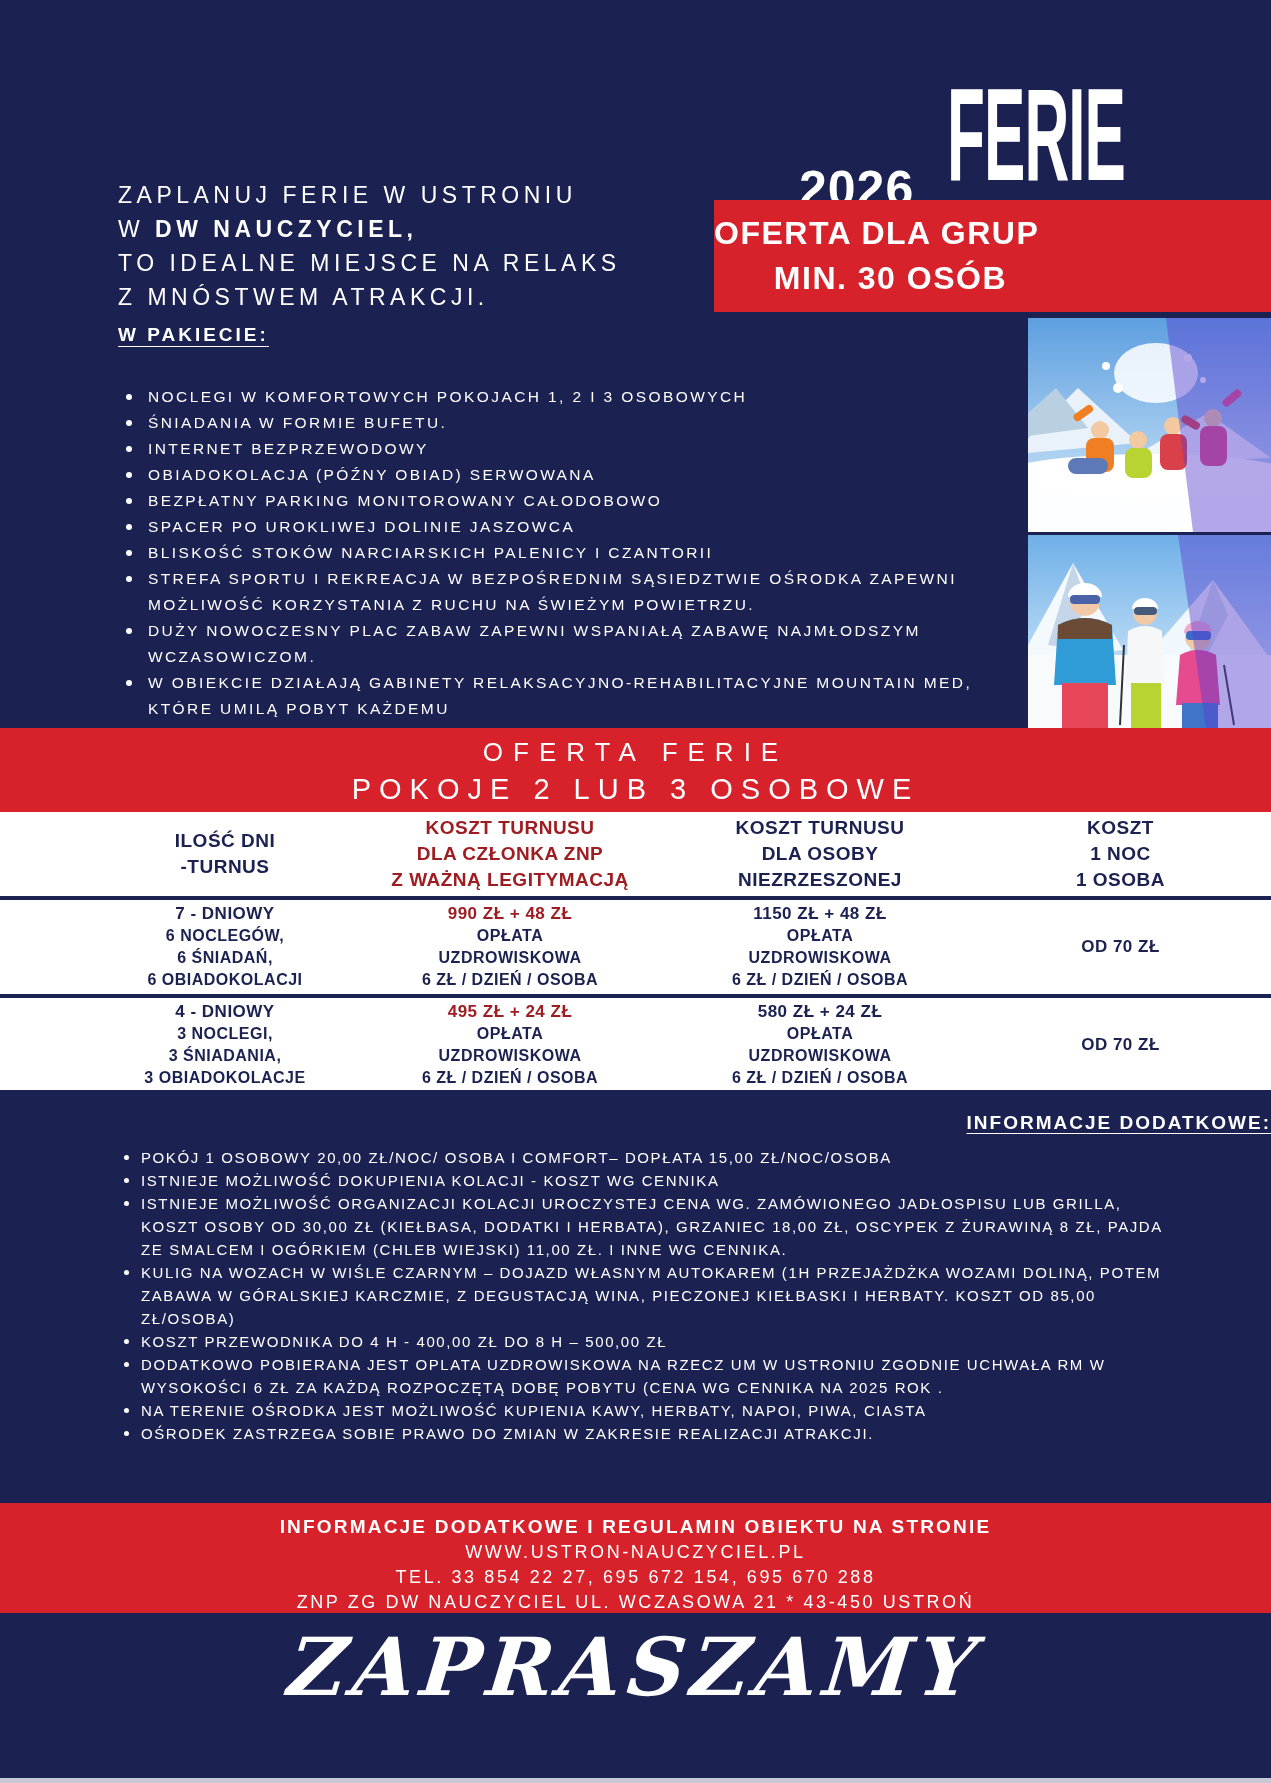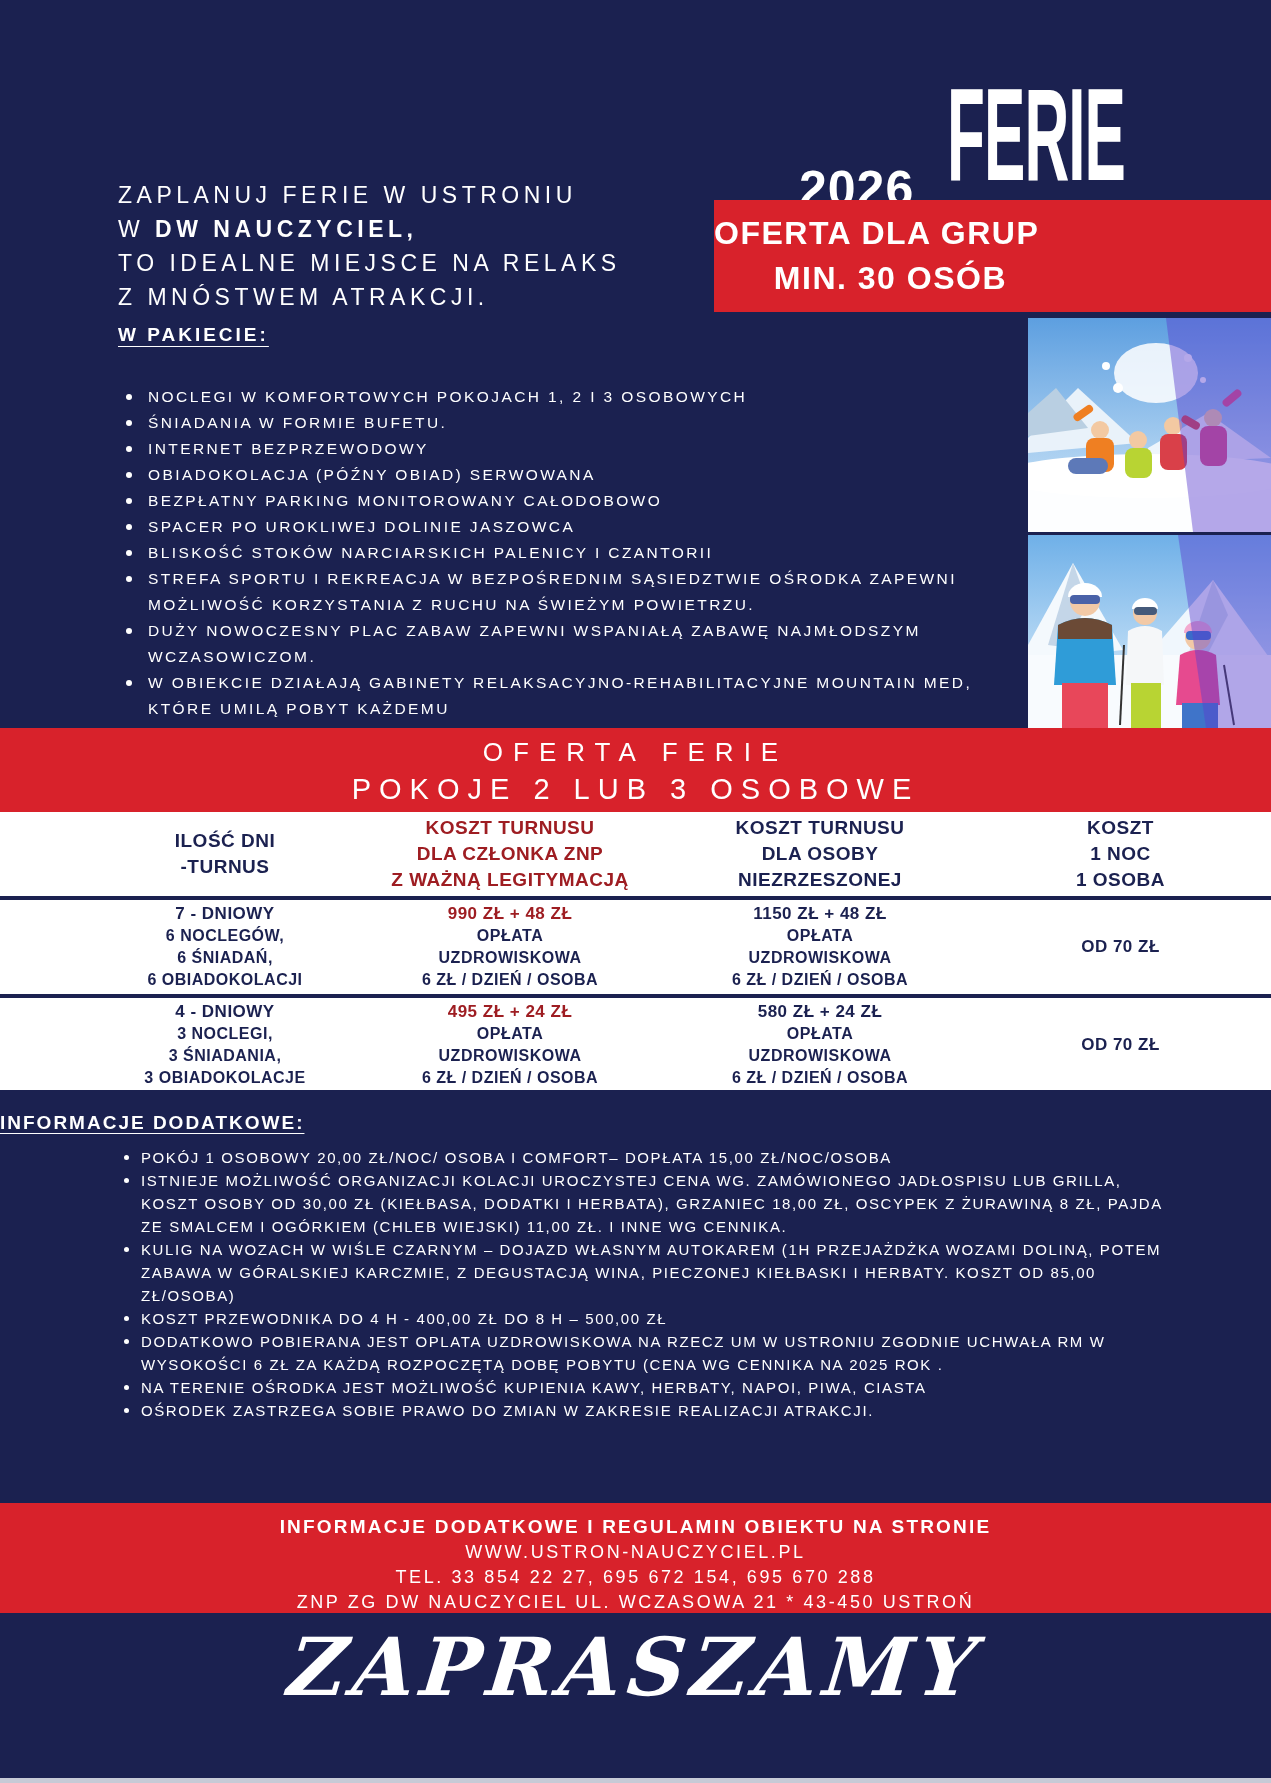--- a/index.html
+++ b/index.html
@@ -61,21 +61,21 @@
   .c1{grid-column:2;} .c2{grid-column:3;} .c3{grid-column:4;} .c4{grid-column:5;}
   .pt-header .pt-cell div{font-size:19px;font-weight:700;line-height:26px;letter-spacing:.5px;}
   .pt-header .c2{color:var(--darkred);}
   .pt-row .pt-cell div{font-size:16px;font-weight:600;line-height:22px;letter-spacing:.5px;}
   .pt-row .pt-cell div:first-child{font-size:17px;font-weight:700;}
   .pt-row .c2 div:first-child{color:var(--darkred);}
   .pt-row .c4 div{font-size:17px;font-weight:700;}
 
   
   .extra{position:absolute;left:0;top:1090px;width:100%;font-stretch:condensed;}
-  .extra-heading{text-align:left;margin-top:22px;font-size:19px;font-weight:700;
+  .extra-heading{text-align:right;margin-top:22px;font-size:19px;font-weight:700;
                  letter-spacing:2px;text-decoration:underline;text-underline-offset:4px;}
   .extra-list{margin:12px 0 0 118px;width:1045px;font-size:15px;letter-spacing:1.6px;
               line-height:23px;font-weight:500;}
   .extra-list .bullet{margin-top:9px;margin-right:12px;width:5px;height:5px;flex-basis:5px;}
 
   
   .footer-red{position:absolute;left:0;top:1503px;width:100%;height:110px;background:var(--red);
               text-align:center;font-stretch:condensed;}
   .footer-red .f1{margin-top:11px;font-size:19px;font-weight:700;letter-spacing:2.2px;line-height:25px;}
   .footer-red .fline{font-size:18px;font-weight:400;letter-spacing:2.6px;line-height:24px;margin-top:1px;}
@@ -314,20 +314,24 @@
 
   <div class="extra">
     <div class="extra-heading">INFORMACJE DODATKOWE:</div>
     <ul class="blist extra-list">
       <li>
           <span class="bullet"></span>
           <span class="text">POKÓJ 1 OSOBOWY 20,00 ZŁ/NOC/ OSOBA I COMFORT– DOPŁATA 15,00 ZŁ/NOC/OSOBA</span>
         </li>
       <li>
           <span class="bullet"></span>
+          <span class="text">ISTNIEJE MOŻLIWOŚĆ DOKUPIENIA KOLACJI - KOSZT WG CENNIKA</span>
+        </li>
+      <li>
+          <span class="bullet"></span>
           <span class="text">ISTNIEJE MOŻLIWOŚĆ ORGANIZACJI KOLACJI UROCZYSTEJ CENA WG. ZAMÓWIONEGO JADŁOSPISU LUB GRILLA, KOSZT OSOBY OD 30,00 ZŁ (KIEŁBASA, DODATKI I HERBATA), GRZANIEC 18,00 ZŁ, OSCYPEK Z ŻURAWINĄ 8 ZŁ, PAJDA ZE SMALCEM I OGÓRKIEM (CHLEB WIEJSKI) 11,00 ZŁ. I INNE WG CENNIKA.</span>
         </li>
       <li>
           <span class="bullet"></span>
           <span class="text">KULIG NA WOZACH W WIŚLE CZARNYM – DOJAZD WŁASNYM AUTOKAREM (1H PRZEJAŻDŻKA WOZAMI DOLINĄ, POTEM ZABAWA W GÓRALSKIEJ KARCZMIE, Z DEGUSTACJĄ WINA, PIECZONEJ KIEŁBASKI I HERBATY. KOSZT OD 85,00 ZŁ/OSOBA)</span>
         </li>
       <li>
           <span class="bullet"></span>
           <span class="text">KOSZT PRZEWODNIKA DO 4 H - 400,00 ZŁ DO 8 H – 500,00 ZŁ</span>
         </li>

